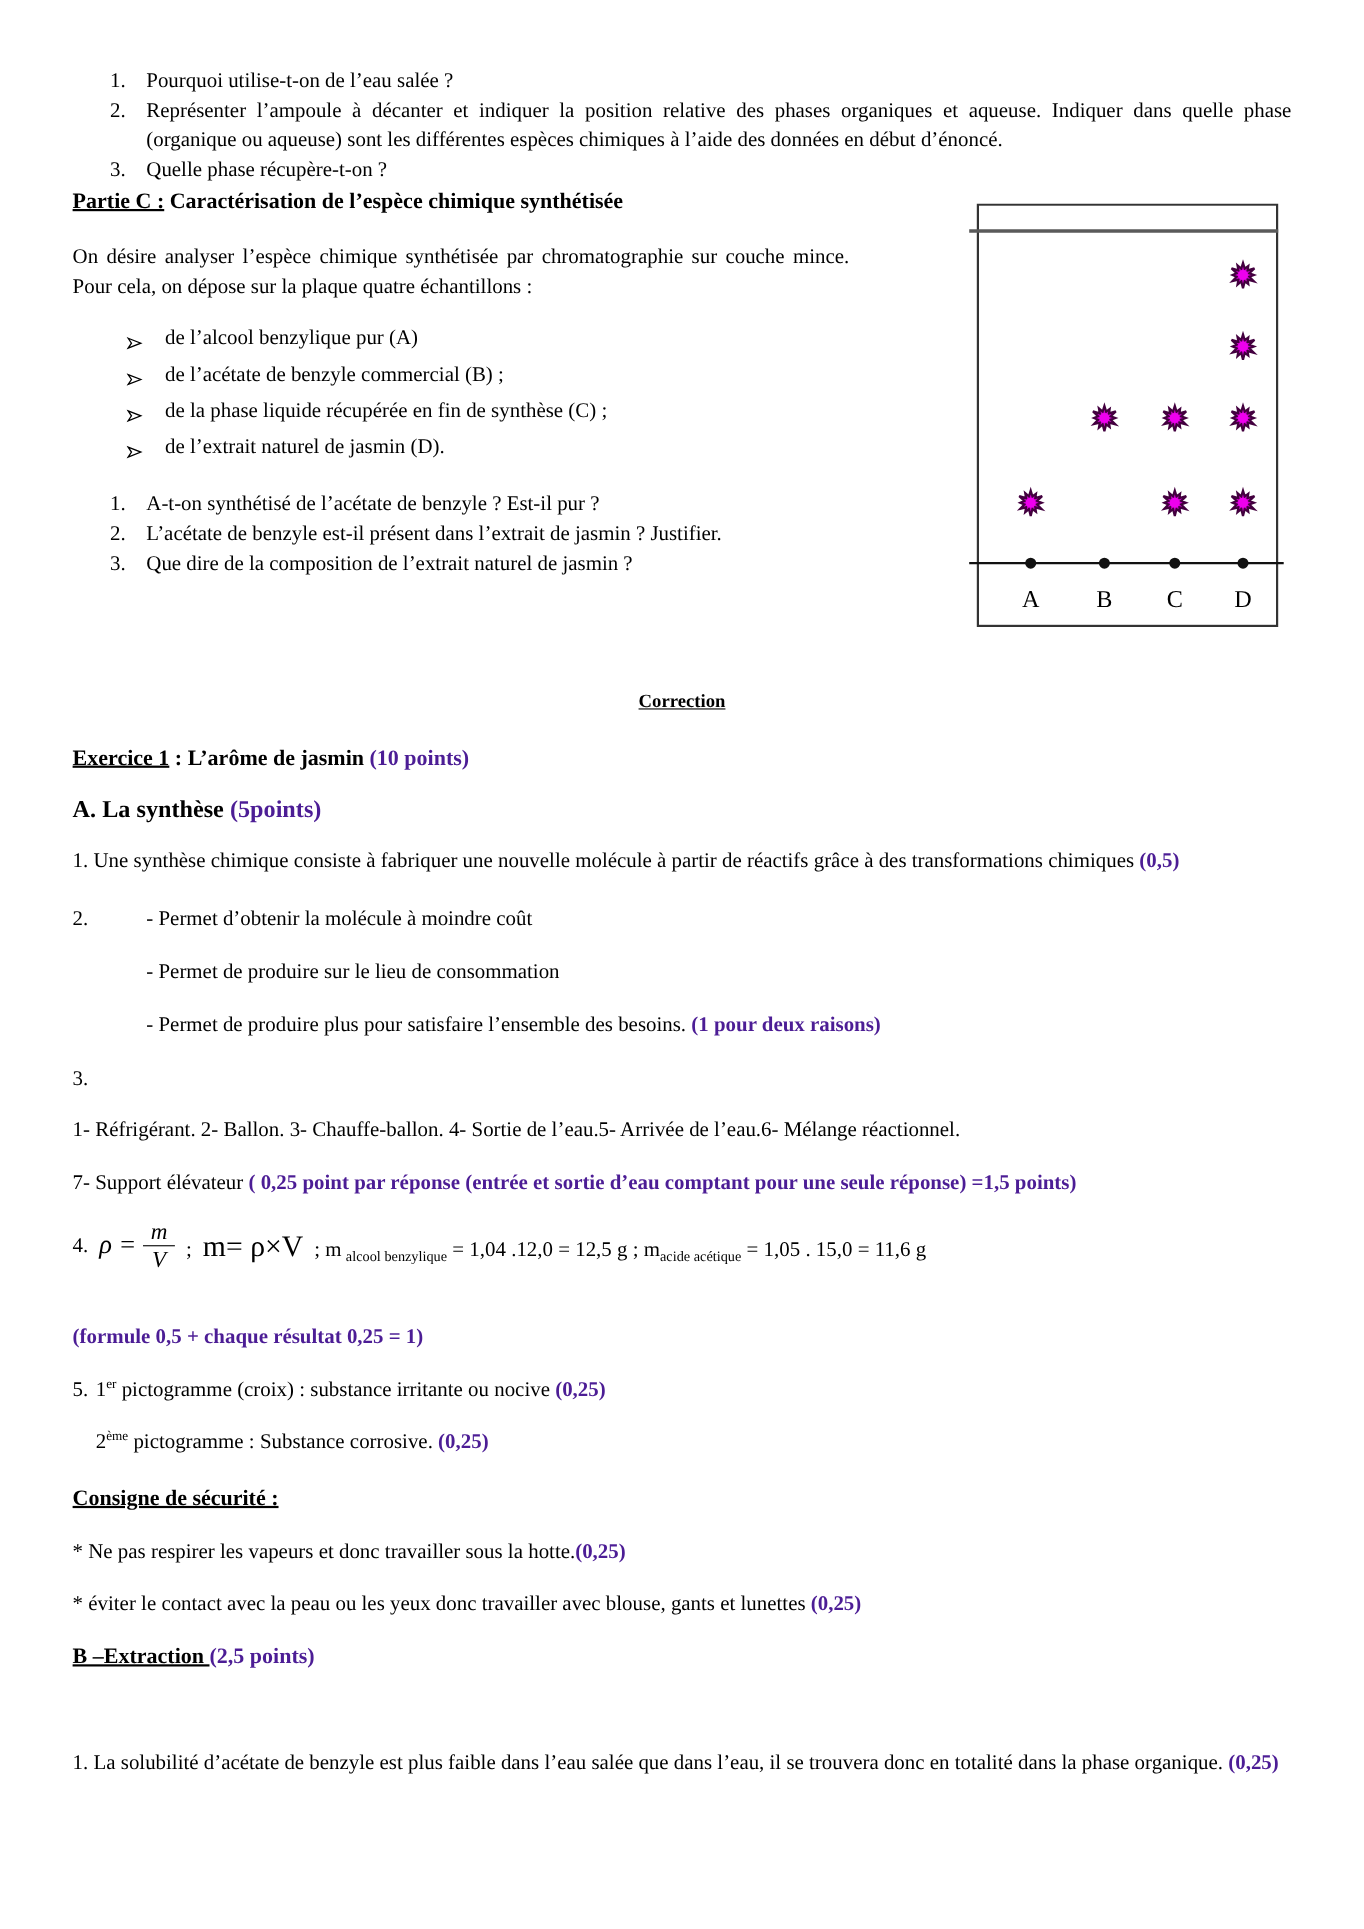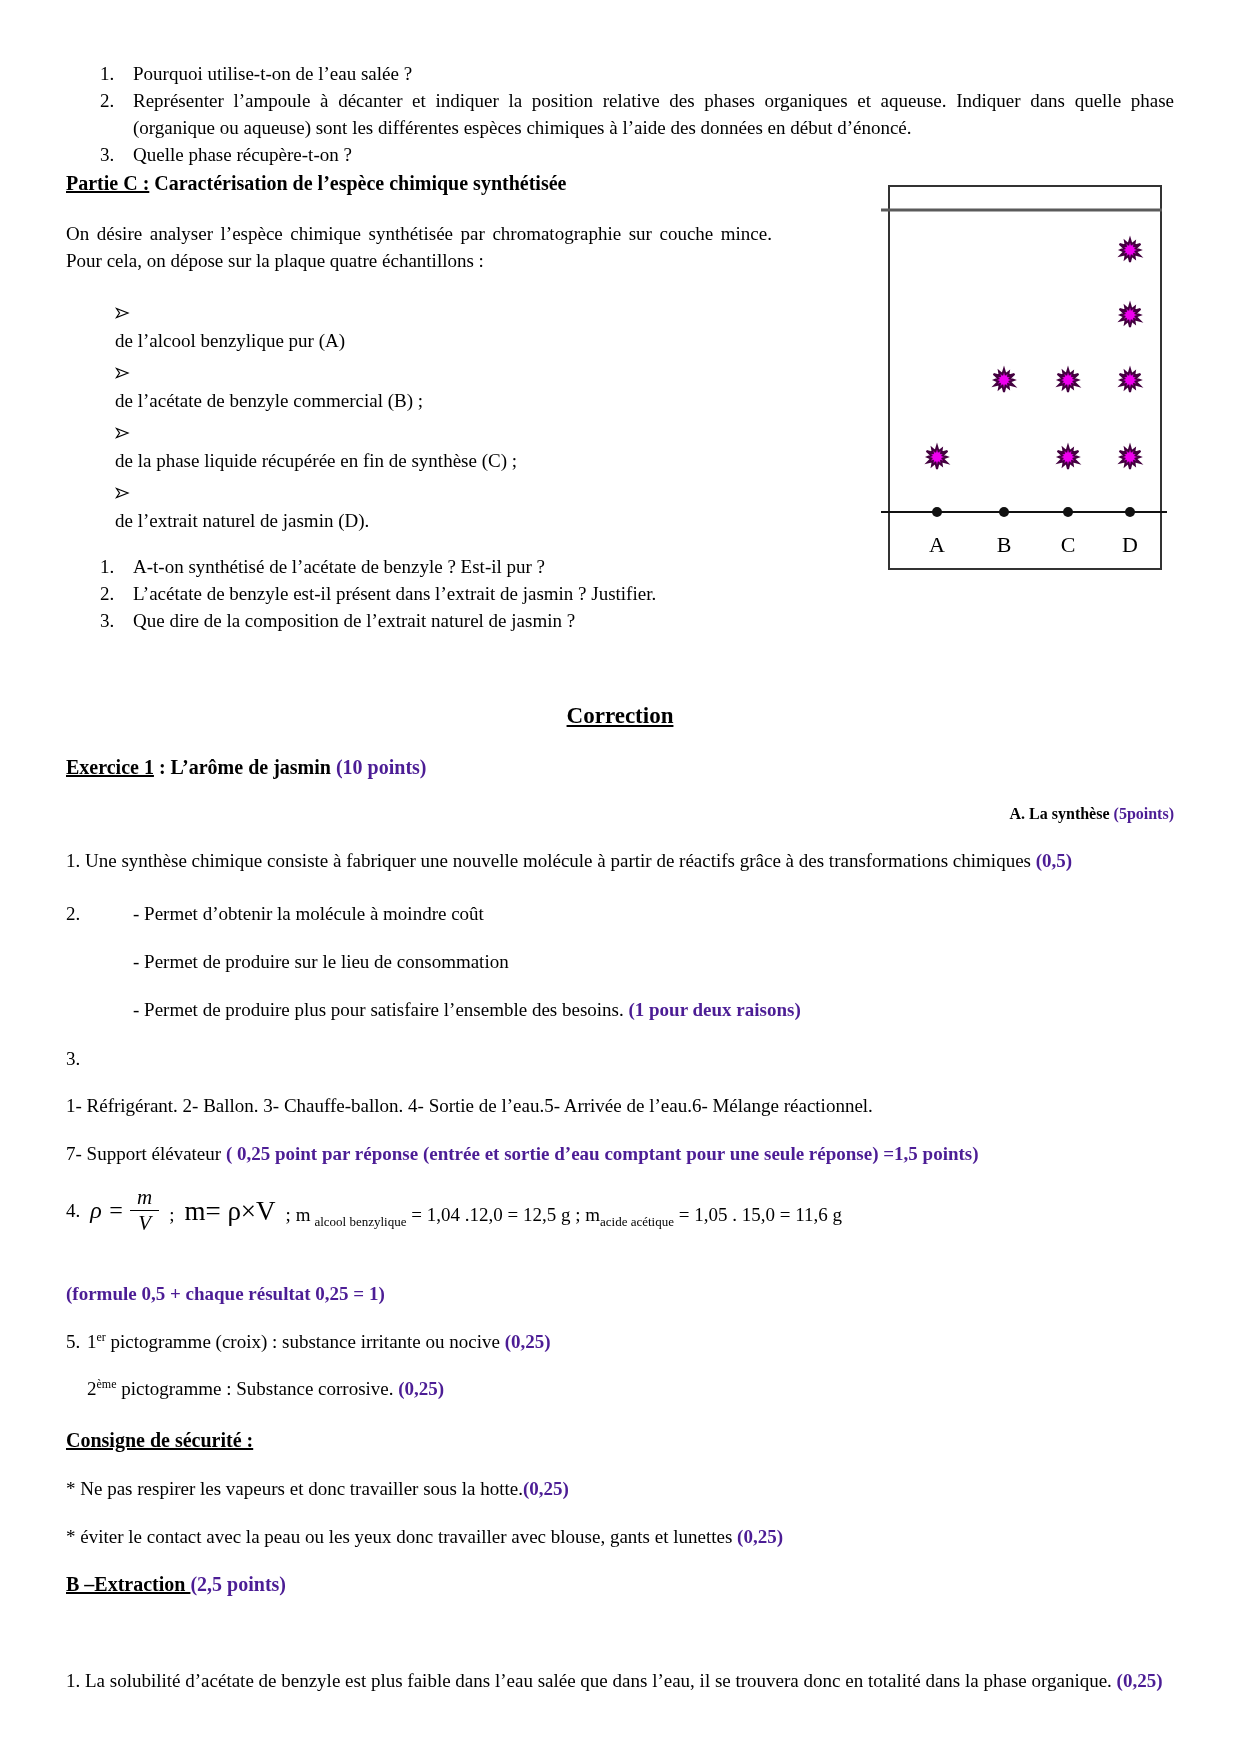--- a/index.html
+++ b/index.html
@@ -11,27 +11,27 @@
   }
   .page { position:relative; width:1240px; height:1754px; padding:60px 66px 0 66px; overflow:hidden; background:#fff; }
   .pink { color:#4c1d95; font-weight:bold; }
   .u { text-decoration:underline; }
   .just { text-align:justify; }
   
   .olrow { display:flex; margin-left:34px; }
   .olrow .n { flex:none; width:33px; }
   .olrow .t { flex:1; }
   
-  .blrow { display:flex; margin-left:49px; width:690px;flex-direction:column; }
+  .blrow { display:flex; margin-left:49px; width:690px; }
   .blrow .g { flex:none; width:35px; padding-top:6px; }
   
   .h-partie { font-weight:bold; font-size:20px; margin-top:2px; }
-  .h-correction { text-align:center; font-weight:bold; font-size:23px; margin-top:68px; }
+  .h-correction { text-align:center; font-weight:bold; font-size:17px; margin-top:98px; }
   .h-exercice { font-weight:bold; font-size:20px; margin-top:25px; }
-  .h-secta { font-weight:bold; font-size:16px; margin-top:19px;text-align:right; }
+  .h-secta { font-weight:bold; font-size:22px; margin-top:19px; }
   .h-consigne { font-weight:bold; font-size:20px; margin-top:25px; }
   .h-sectb { font-weight:bold; font-size:20px; margin-top:21px; }
   
   .intro-par { width:706px; margin-top:23px; }
   .caption { width:706px; }
   .mt20 { margin-top:20px; }
   .mt21 { margin-top:21px; }
   .mt22 { margin-top:22px; }
   .mt26 { margin-top:26px; }
   .mt39 { margin-top:39px; }

